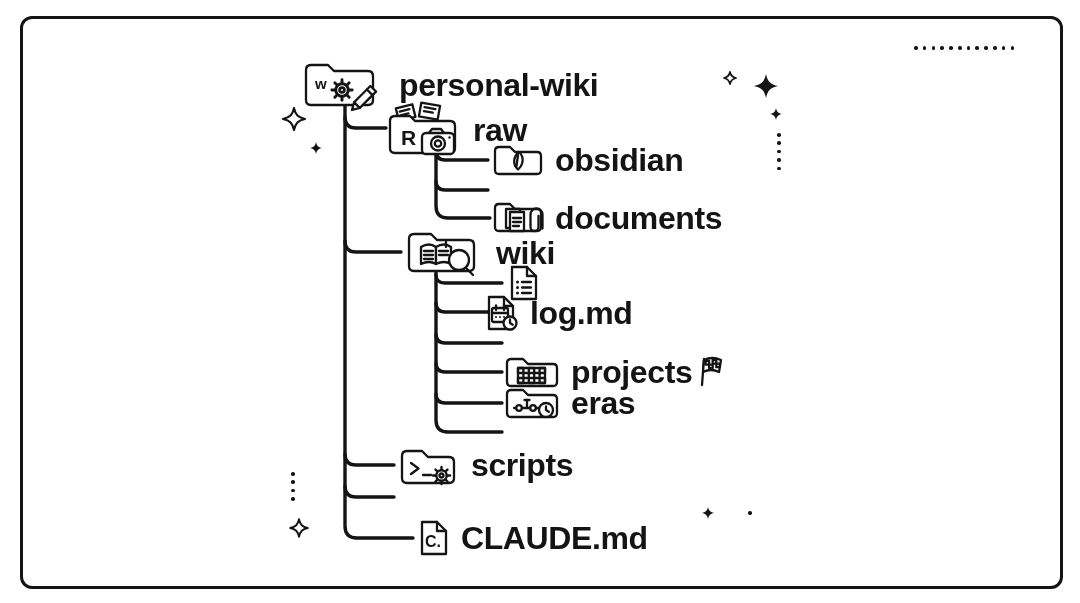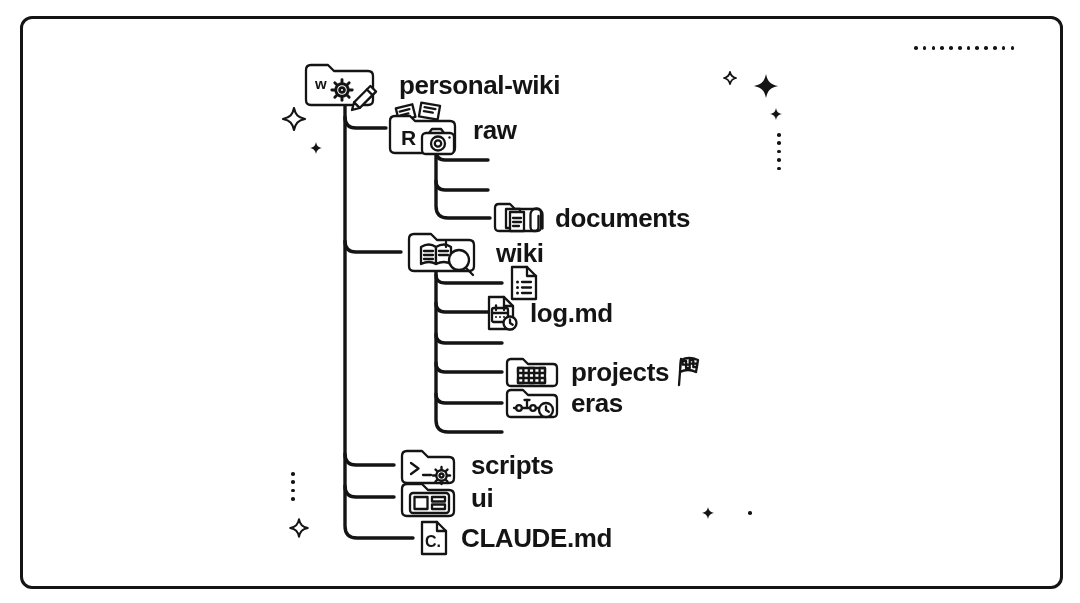--- a/index.html
+++ b/index.html
@@ -2,21 +2,21 @@
 <html><head>
 <meta charset="utf-8">
 <style>
   html,body{margin:0;padding:0;background:#fff;}
   .stage{position:relative;width:1080px;height:603px;background:#fff;overflow:hidden;
          font-family:"Liberation Sans",sans-serif;color:#141414;}
   .frame{position:absolute;left:20px;top:16px;width:1037px;height:567px;
          border:3px solid #141414;border-radius:12px;}
   .connectors{position:absolute;left:0;top:0;}
   .row{position:absolute;display:flex;align-items:center;gap:9px;transform:translateY(-50%);}
-  .row .label{font-weight:700;font-size:26px;letter-spacing:-0.4px;line-height:1;white-space:nowrap;}
+  .row .label{font-weight:700;font-size:32px;letter-spacing:-0.4px;line-height:1;white-space:nowrap;}
   .ic{display:block;}
   .ic path,.ic rect,.ic circle,.ic line{stroke:#141414;stroke-width:2.3;fill:none;
       stroke-linecap:round;stroke-linejoin:round;}
   .ic .f{fill:#fff;}
   .ic .k{fill:#141414;stroke:none;}
   .ic text{fill:#141414;stroke:none;font-family:"Liberation Sans",sans-serif;font-weight:700;}
   .deco{position:absolute;}
   .dotrow{display:flex;gap:5.2px;}
   .dotcol{display:flex;flex-direction:column;gap:4.8px;}
   .dot{width:3.6px;height:3.6px;border-radius:50%;background:#141414;}
@@ -95,20 +95,28 @@
       <text x="17" y="44" font-size="21">R</text>
       <path class="f" d="M45 32 l3 -4 h9 l3 4"></path>
       <rect class="f" x="38" y="32" width="32" height="21" rx="4"></rect>
       <circle class="f" cx="54" cy="42.5" r="7"></circle>
       <circle cx="54" cy="42.5" r="3.2"></circle>
       <circle class="k" cx="65.5" cy="36.5" r="1.2"></circle>
     </svg>
     <span class="label">raw</span>
   </div>
 
+  <div class="row" style="left:490px;top:160px">
+    <svg class="ic" width="56" height="38" viewBox="0 0 56 38">
+      <path class="f" d="M5 10 Q5 6 9 6 H20 L25 11 H47 Q51 11 51 15 V29 Q51 33 47 33 H9 Q5 33 5 29 Z"></path>
+      <path class="f" d="M29 11 C23 16 22.5 23.5 28 28.5 C33.5 23.5 34.5 16 29 11 Z"></path>
+      <path d="M28 14 L26.5 25"></path>
+    </svg>
+    <span class="label">obsidian</span>
+  </div>
 
 
   <div class="row" style="left:490px;top:218px">
     <svg class="ic" width="56" height="40" viewBox="0 0 56 40">
       <path class="f" d="M5 10 Q5 6 9 6 H20 L25 11 H47 Q51 11 51 15 V29 Q51 33 47 33 H9 Q5 33 5 29 Z"></path>
       <rect class="f" x="16" y="11" width="14" height="19"></rect>
       <rect class="f" x="20" y="14" width="14" height="19"></rect>
       <line x1="23" y1="20" x2="31" y2="20"></line>
       <line x1="23" y1="24" x2="31" y2="24"></line>
       <line x1="23" y1="28" x2="29" y2="28"></line>
@@ -211,30 +219,20 @@
   <div class="row" style="left:396px;top:465px">
     <svg class="ic" width="66" height="44" viewBox="0 0 66 44">
       <path class="f" d="M6 13 Q6 8 11 8 H26 L32 14 H53 Q58 14 58 19 V35 Q58 40 53 40 H11 Q6 40 6 35 Z"></path>
       <path d="M15 20 l7.5 5.5 -7.5 5.5"></path>
       <line x1="27" y1="32" x2="35" y2="32"></line>
       <use href="#gear" transform="translate(45.5,32.5)"></use>
     </svg>
     <span class="label">scripts</span>
   </div>
 
-  <div class="row" style="left:396px;top:498px">
-    <svg class="ic" width="66" height="44" viewBox="0 0 66 44">
-      <path class="f" d="M6 13 Q6 8 11 8 H26 L32 14 H53 Q58 14 58 19 V35 Q58 40 53 40 H11 Q6 40 6 35 Z"></path>
-      <rect class="f" x="14" y="17" width="39" height="20" rx="3"></rect>
-      <rect x="18.5" y="21" width="13" height="12"></rect>
-      <rect x="36" y="21" width="13" height="4.5"></rect>
-      <rect x="36" y="28.5" width="13" height="4.5"></rect>
-    </svg>
-    <span class="label">ui</span>
-  </div>
 
   <div class="row" style="left:416px;top:538px">
     <svg class="ic" width="36" height="40" viewBox="0 0 36 40">
       <path class="f" d="M6 4 H21 L30 13 V36 H6 Z"></path>
       <path d="M21 4 V13 H30"></path>
       <text x="9" y="29" font-size="16">C.</text>
     </svg>
     <span class="label">CLAUDE.md</span>
   </div>
 

